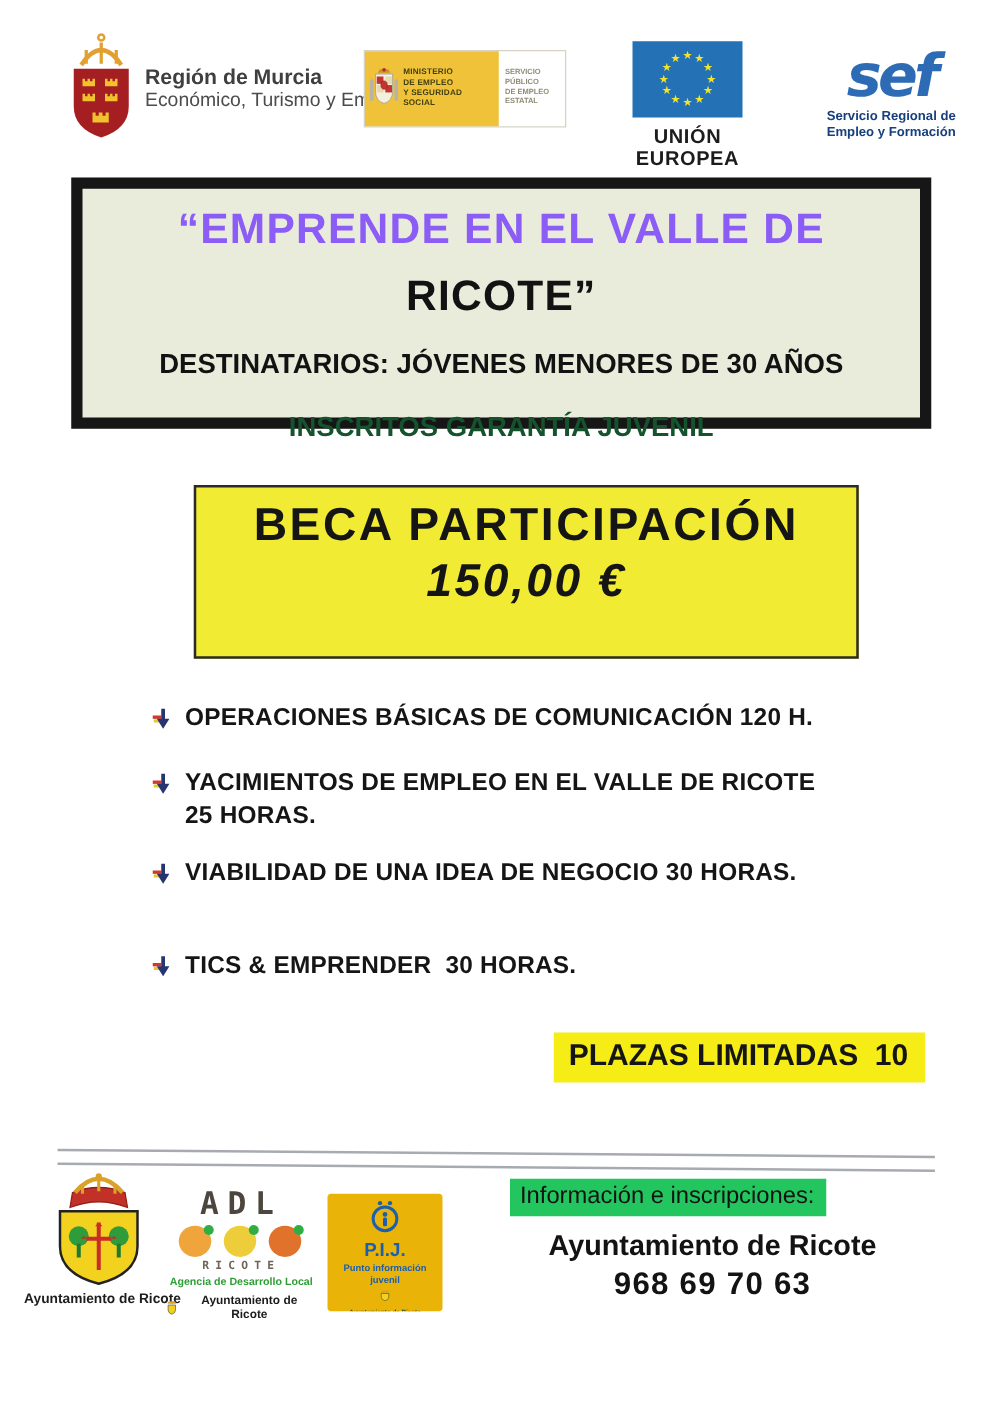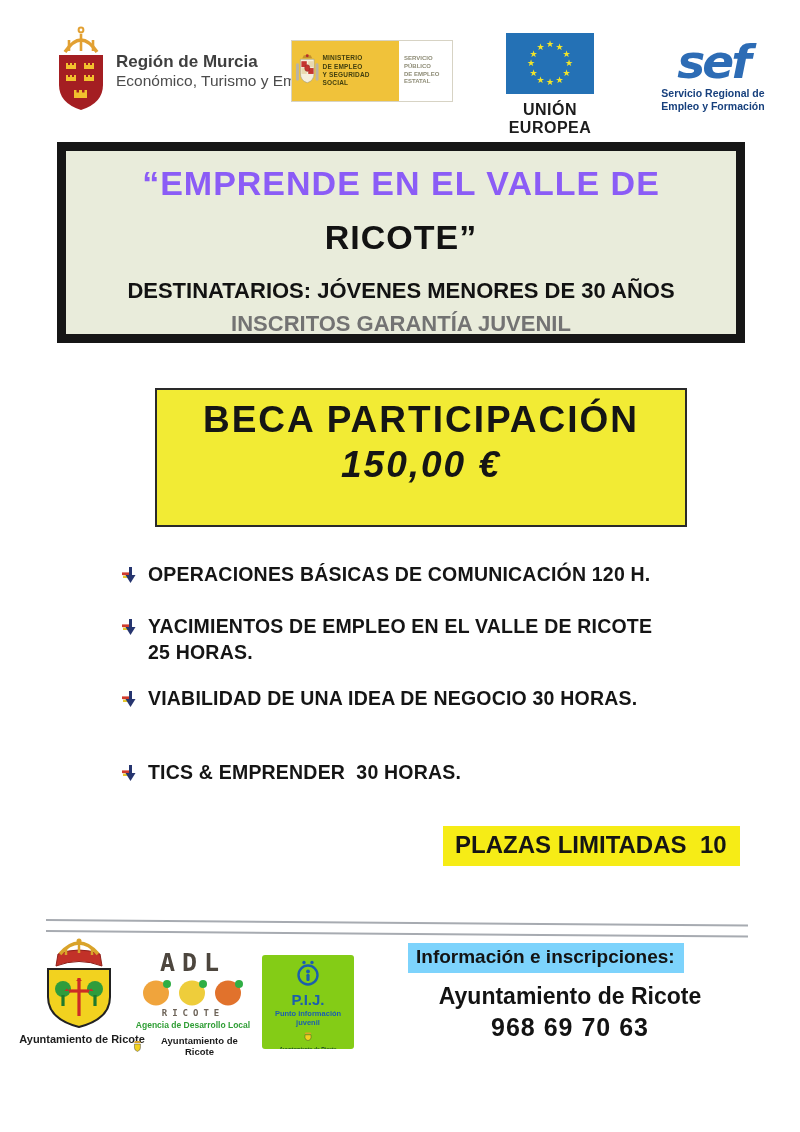--- a/index.html
+++ b/index.html
@@ -29,21 +29,21 @@
   .sef .word{font-family:"DejaVu Sans", sans-serif;font-style:italic;font-weight:bold;
     font-size:47px;line-height:44px;color:#2d6cb5;letter-spacing:-3px;}
   .sef .cap{margin-top:3px;font-size:10.5px;font-weight:bold;color:#17407d;line-height:1.25;}
 
   
   .title-box{position:absolute;left:57px;top:142px;width:688px;height:201px;
     background:#e9ecdb;border:9px solid #161616;box-sizing:border-box;text-align:center;}
   .title-box .l1{margin-top:13px;font-size:34px;font-weight:800;letter-spacing:1px;color:#8b5cf6;}
   .title-box .l2{margin-top:15px;font-size:34px;font-weight:800;letter-spacing:1px;color:#121212;}
   .title-box .s1{margin-top:21px;font-size:22px;font-weight:800;color:#121212;}
-  .title-box .s2{margin-top:7px;font-size:22px;font-weight:800;color:#737373;}
+  .title-box .s2{margin-top:25px;font-size:22px;font-weight:800;color:#14532d;}
 
   
   .grant{position:absolute;left:155px;top:388px;width:532px;height:139px;
     background:#f2eb34;border:2px solid #2a2a2a;box-sizing:border-box;text-align:center;}
   .grant .g1{margin-top:9px;font-size:37px;font-weight:800;letter-spacing:2px;color:#151515;}
   .grant .g2{margin-top:3px;font-size:37px;font-weight:800;letter-spacing:2px;color:#151515;font-style:italic;}
 
   
   .course{position:absolute;left:122px;display:flex;align-items:flex-start;}
   .course .lines{margin-left:11px;font-size:19.5px;font-weight:800;color:#151515;
@@ -68,28 +68,28 @@
   .adl{position:absolute;left:133px;top:950px;width:120px;text-align:center;}
   .adl .word{font-family:"DejaVu Sans Mono", monospace;font-size:25px;font-weight:800;
     letter-spacing:7px;color:#4d463e;line-height:1;}
   .adl .fruits{margin-top:3px;display:flex;justify-content:center;gap:6px;}
   .adl .ricote{margin-top:2px;font-family:"DejaVu Sans Mono", monospace;font-size:9px;
     letter-spacing:5px;color:#6e6459;font-weight:bold;}
   .adl .agencia{margin-top:2px;font-size:8.5px;font-weight:bold;color:#2f9e35;}
   .adl .caprow{margin-top:5px;display:flex;justify-content:center;align-items:center;gap:4px;
     font-size:9.5px;font-weight:800;color:#1b1b1b;}
 
-  .pij{position:absolute;left:262px;top:955px;width:92px;height:94px;background:#84cc16;
+  .pij{position:absolute;left:262px;top:955px;width:92px;height:94px;background:#eab308;
     border-radius:3px;text-align:center;overflow:hidden;}
   .pij .name{font-size:15px;font-weight:800;color:#1b5fae;margin-top:0;}
   .pij .line{font-size:7.5px;font-weight:800;color:#1b5fae;margin-top:1px;}
   .pij .tiny{font-size:5px;font-weight:bold;color:#174a22;margin-top:1px;}
 
-  .info-hl{position:absolute;left:408px;top:943px;background:#7dd3fc;
-    padding:3px 9px 5px 8px;font-size:19px;font-weight:700;color:#131313;}
+  .info-hl{position:absolute;left:408px;top:943px;background:#22c55e;
+    padding:3px 9px 5px 8px;font-size:19px;font-weight:400;color:#131313;}
   .info-org{position:absolute;left:415px;top:983px;width:310px;text-align:center;
     font-size:23px;font-weight:800;color:#131313;}
   .info-phone{position:absolute;left:415px;top:1013px;width:310px;text-align:center;
     font-size:25px;font-weight:800;color:#131313;letter-spacing:1px;}
 </style>
 </head>
 <body>
 
 <div class="page">
 

